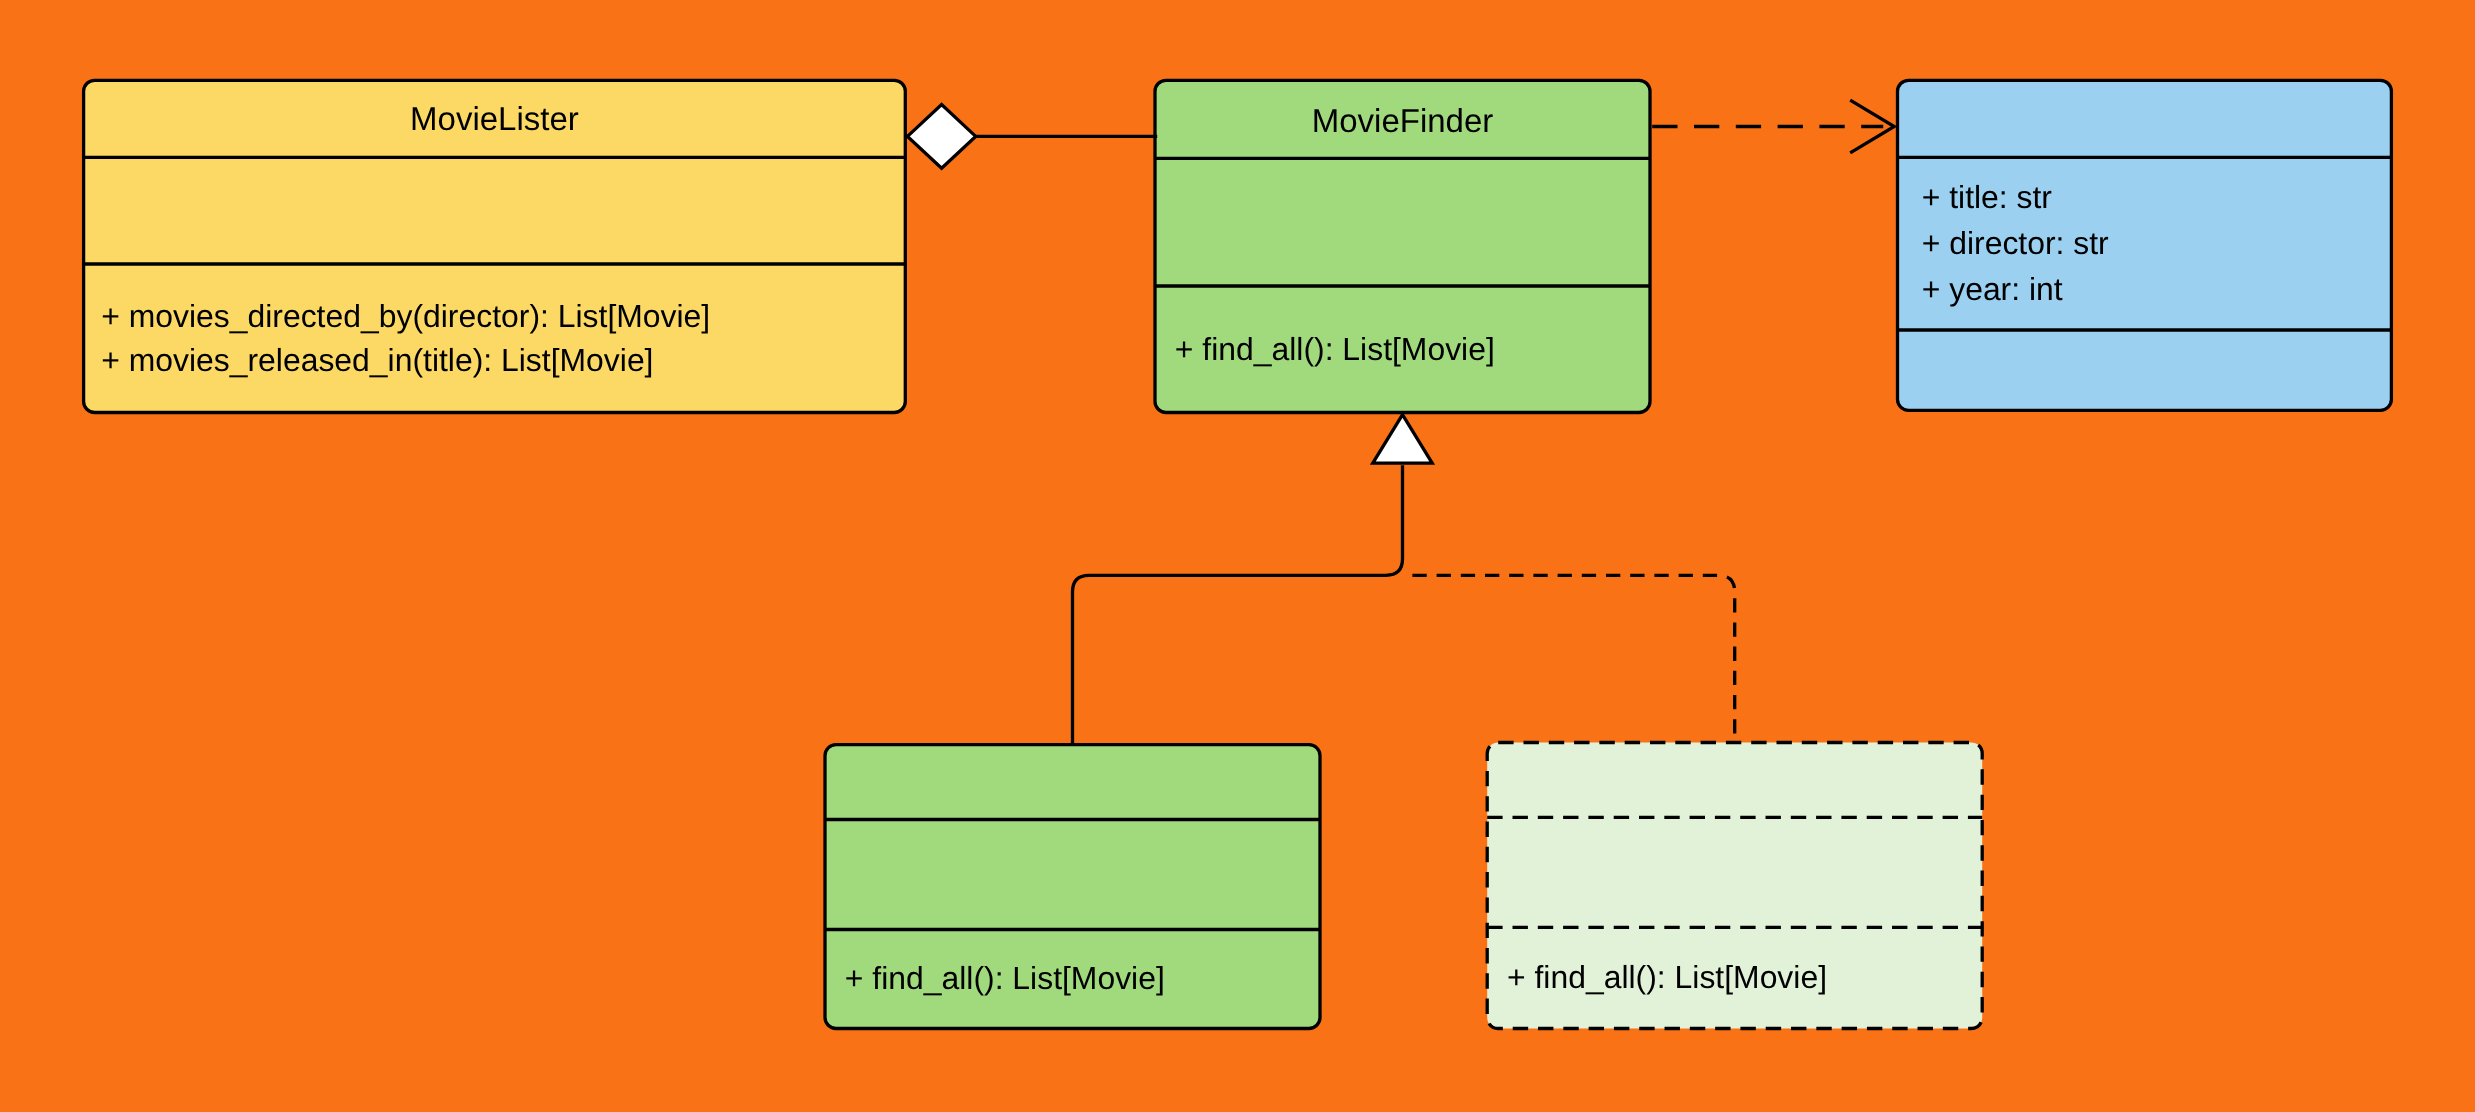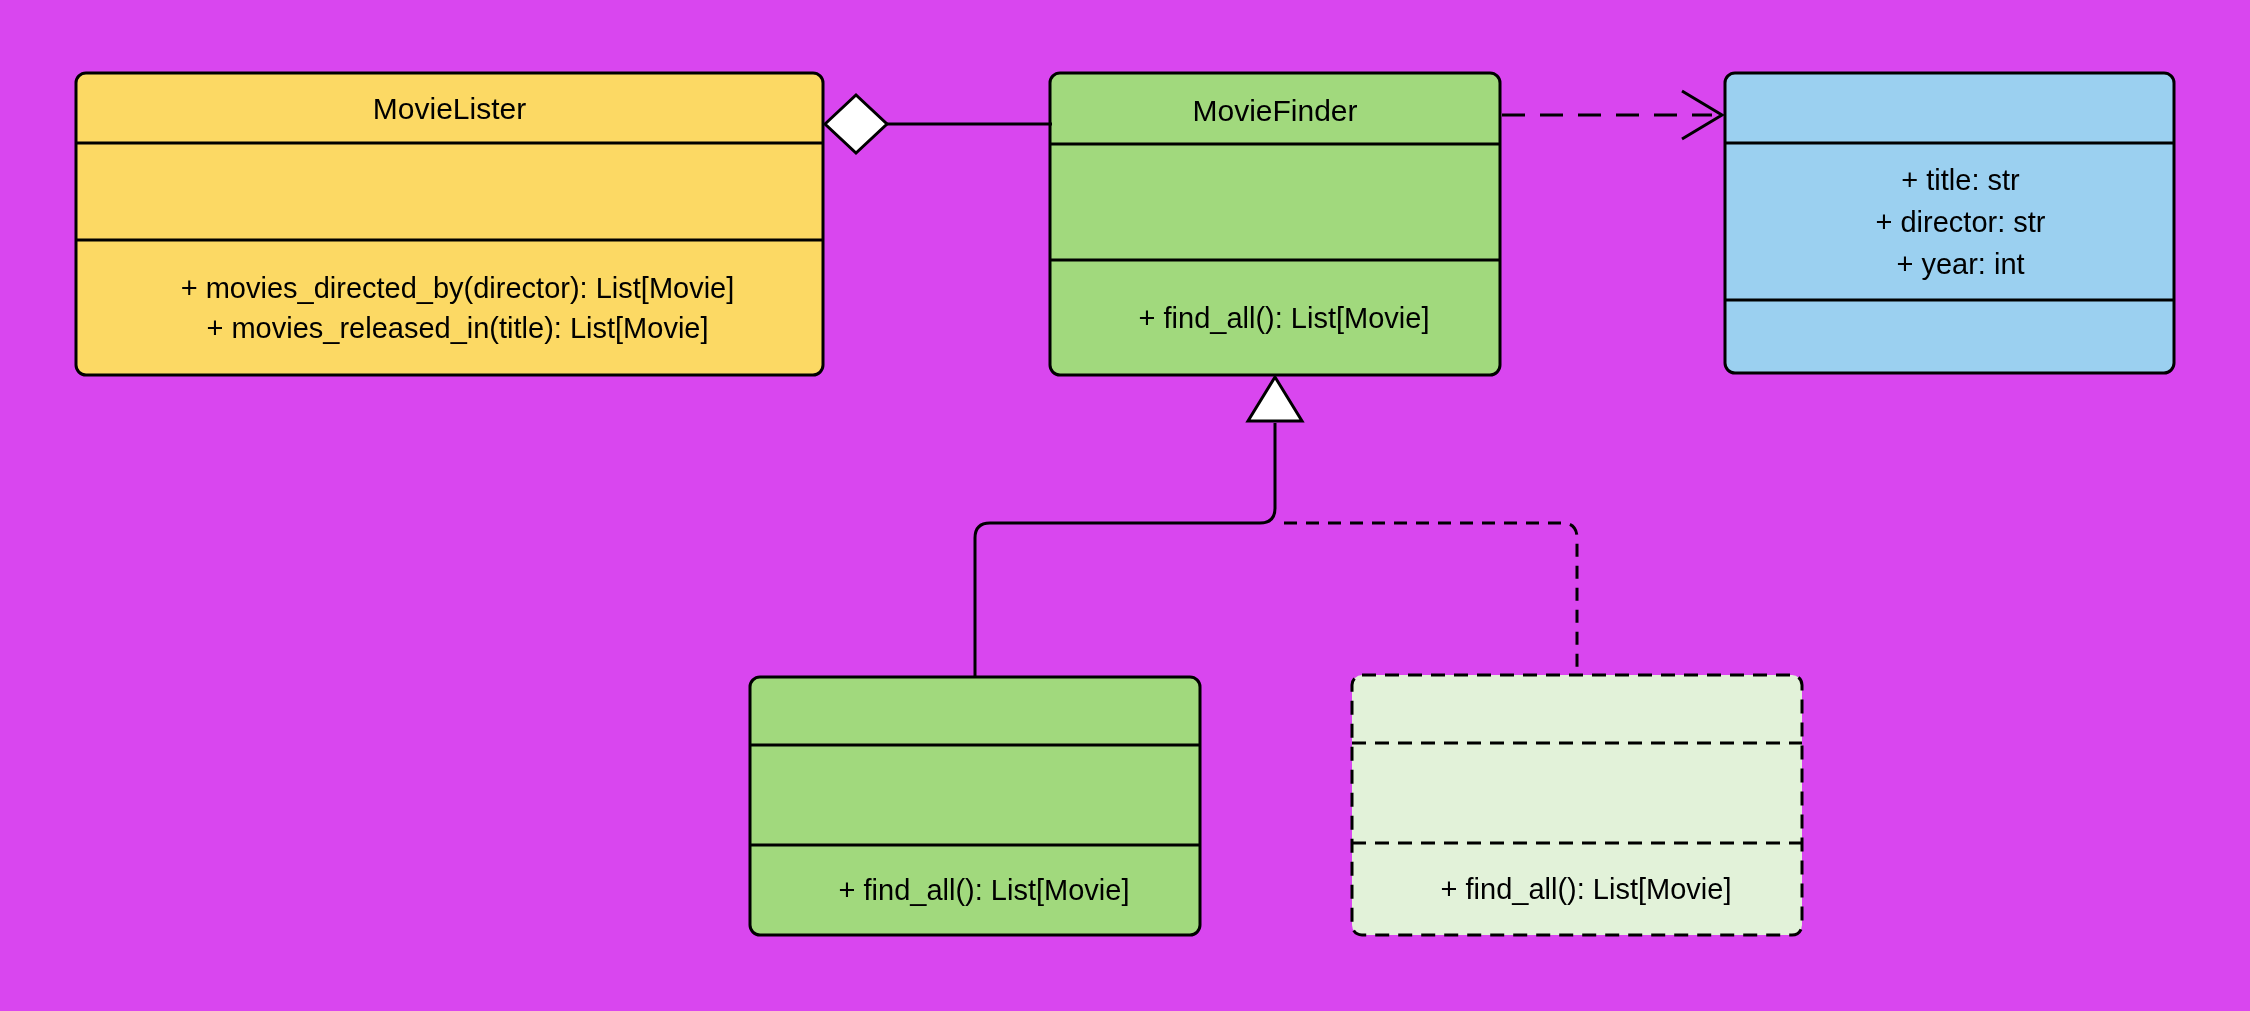--- a/index.html
+++ b/index.html
@@ -1,25 +1,25 @@
 <!DOCTYPE html>
 <html><head>
 <meta charset="utf-8">
 <style>
   html,body { margin:0; padding:0; background:#ffffff; }
   .canvas {
     position:relative;
     width:2250px; height:1011px;
-    background:#d946ef;
+    background:#f97316;
     font-family:"Liberation Sans", sans-serif;
     color:#000;
     overflow:hidden;
   }
   .canvas svg { position:absolute; left:0; top:0; }
-  .t { position:absolute; color:#000;align-items:center; }
+  .t { position:absolute; color:#000; }
   .title {
     display:flex; align-items:center; justify-content:center;
     font-size:30px; white-space:nowrap;
   }
   .members {
     display:flex; flex-direction:column; justify-content:center;
     font-size:29px; line-height:40px; white-space:nowrap;
   }
   .attrs { line-height:42px; }
 </style>

